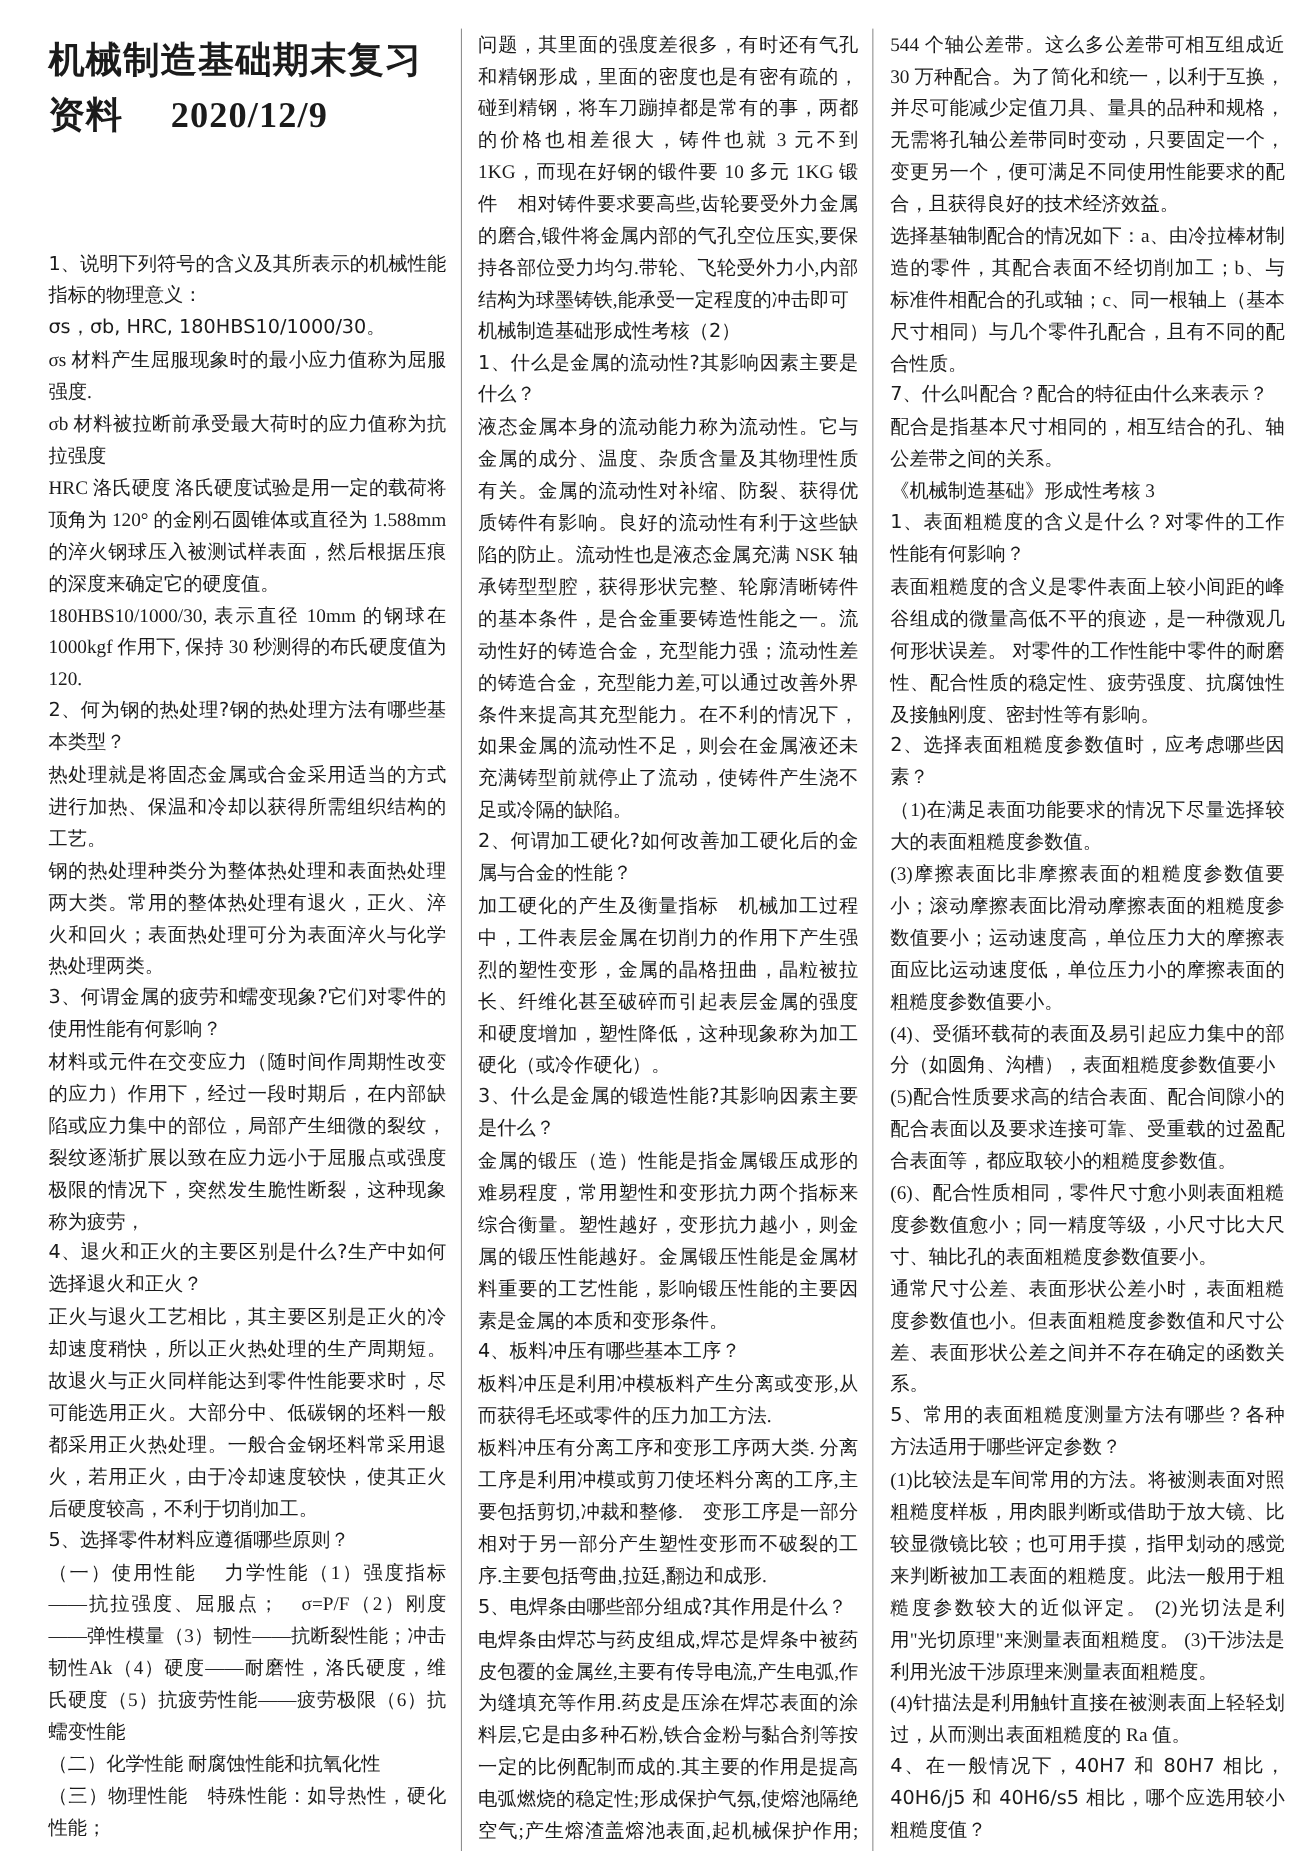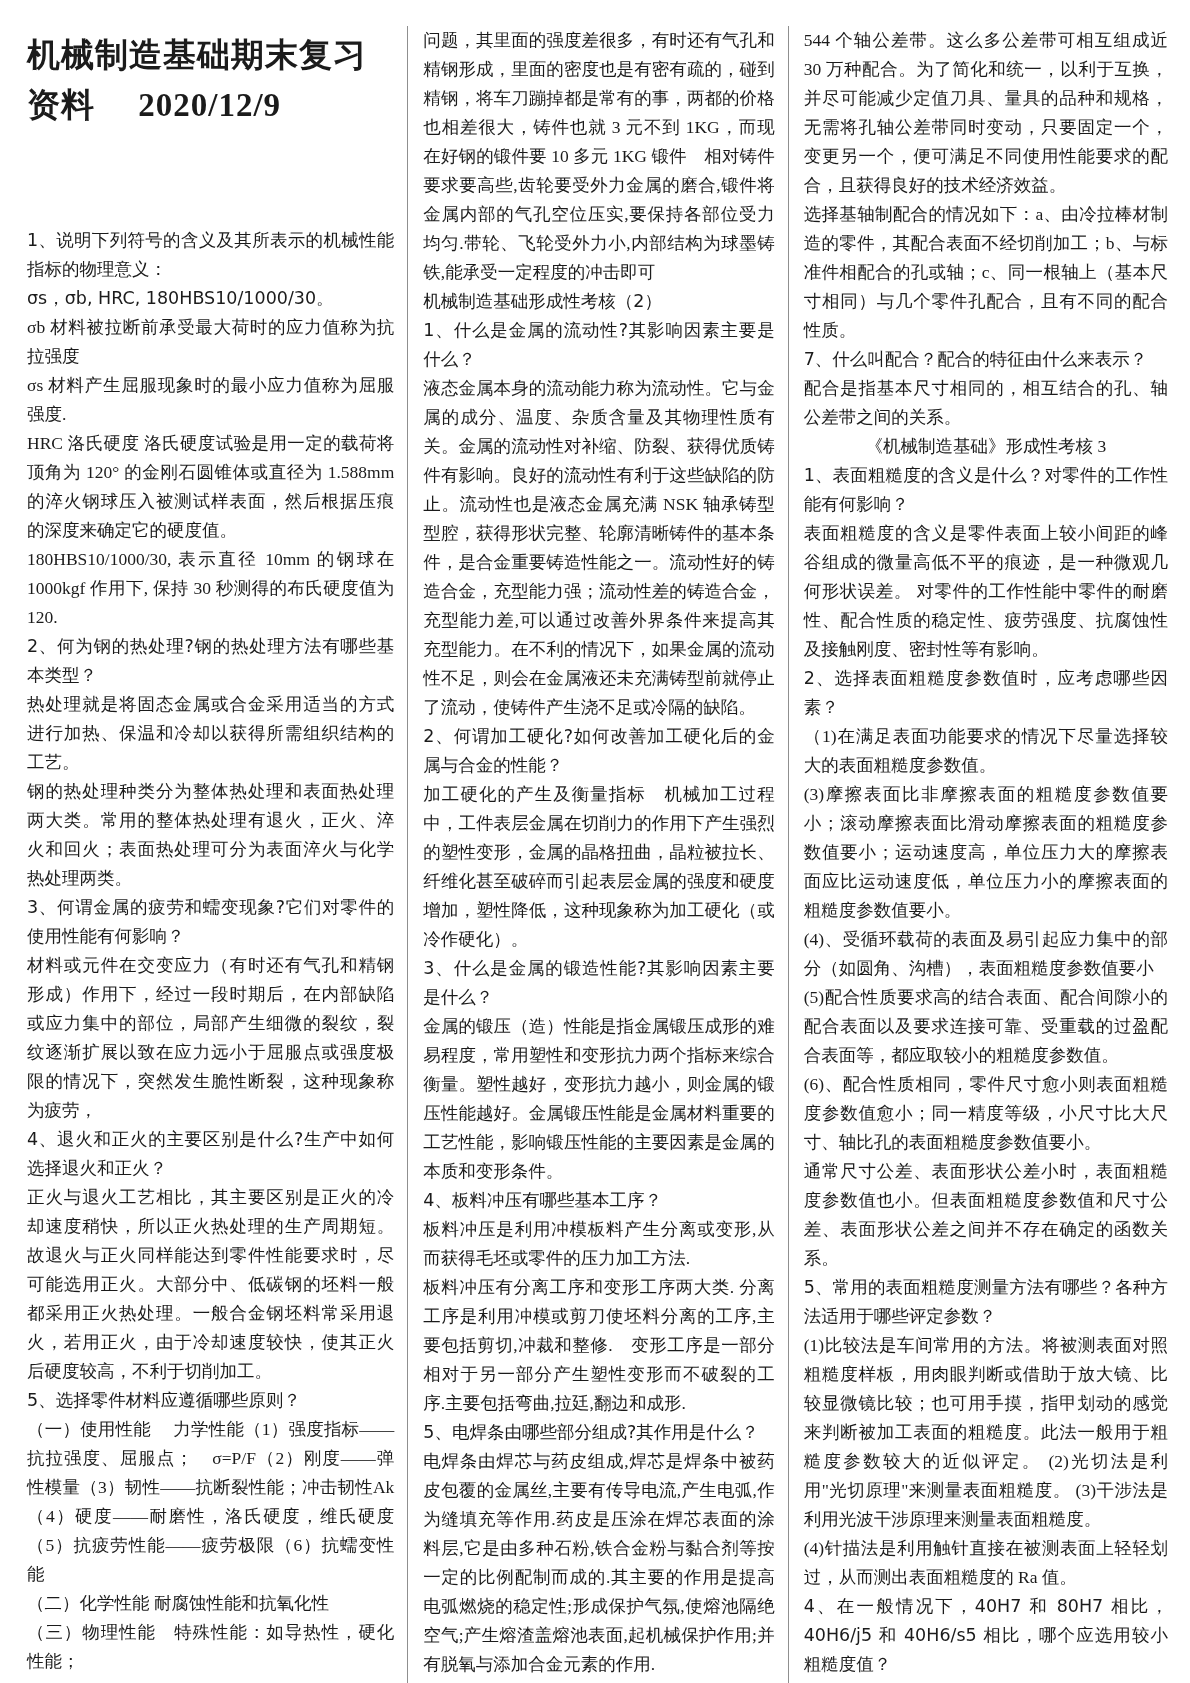--- a/index.html
+++ b/index.html
@@ -8,21 +8,21 @@
     background: #ffffff;
     width: 1190px;
     height: 1683px;
     overflow: hidden;
     color: #1b1b1b;
   }
   .page {
     box-sizing: border-box;
     width: 1190px;
     height: 1683px;
-    padding: 26px 22px 0 27px;
+    padding: 26px 22px 0 44px;
   }
   .columns {
     display: flex;
     align-items: stretch;
     min-height: 1528px;
   }
   .col {
     width: 33.3333%;
     box-sizing: border-box;
     padding: 0 13px 0 15px;
@@ -52,42 +52,42 @@
     font-family: "Liberation Serif", "DejaVu Serif", serif;
     font-size: 17.5px;
     line-height: 29px;
     text-align: justify;
     margin: 0;
   }
   .b-pr {
     font-family: "Liberation Serif", "DejaVu Serif", serif;
     font-size: 17.5px;
     line-height: 29px;
-    text-align: center;
+    text-align: left;
     margin: 0;
   }
 </style>
 </head>
 <body>
 
 <div class="page">
   <div class="columns">
     <div class="col">
         <div class="b-title">机械制造基础期末复习资料　 2020/12/9</div>
         <div class="b-h">1、说明下列符号的含义及其所表示的机械性能指标的物理意义：</div>
         <div class="b-h">σs，σb, HRC, 180HBS10/1000/30。</div>
+        <div class="b-p">σs 材料产生屈服现象时的最小应力值称为屈服强度.</div>
         <div class="b-p">σb 材料被拉断前承受最大荷时的应力值称为抗拉强度</div>
-        <div class="b-p">σs 材料产生屈服现象时的最小应力值称为屈服强度.</div>
         <div class="b-p">HRC 洛氏硬度 洛氏硬度试验是用一定的载荷将顶角为 120° 的金刚石圆锥体或直径为 1.588mm 的淬火钢球压入被测试样表面，然后根据压痕的深度来确定它的硬度值。</div>
         <div class="b-p">180HBS10/1000/30, 表示直径 10mm 的钢球在 1000kgf 作用下, 保持 30 秒测得的布氏硬度值为 120.</div>
         <div class="b-h">2、何为钢的热处理?钢的热处理方法有哪些基本类型？</div>
         <div class="b-p">热处理就是将固态金属或合金采用适当的方式进行加热、保温和冷却以获得所需组织结构的工艺。</div>
         <div class="b-p">钢的热处理种类分为整体热处理和表面热处理两大类。常用的整体热处理有退火，正火、淬火和回火；表面热处理可分为表面淬火与化学热处理两类。</div>
         <div class="b-h">3、何谓金属的疲劳和蠕变现象?它们对零件的使用性能有何影响？</div>
-        <div class="b-p">材料或元件在交变应力（有时还有气孔和精钢形成）作用下，经过一段时期后，在内部缺陷或应力集中的部位，局部产生细微的裂纹，裂纹逐渐扩展以致在应力远小于屈服点或强度极限的情况下，突然发生脆性断裂，这种现象称为疲劳，</div>
+        <div class="b-p">材料或元件在交变应力（随时间作周期性改变的应力）作用下，经过一段时期后，在内部缺陷或应力集中的部位，局部产生细微的裂纹，裂纹逐渐扩展以致在应力远小于屈服点或强度极限的情况下，突然发生脆性断裂，这种现象称为疲劳，</div>
         <div class="b-h">4、退火和正火的主要区别是什么?生产中如何选择退火和正火？</div>
         <div class="b-p">正火与退火工艺相比，其主要区别是正火的冷却速度稍快，所以正火热处理的生产周期短。故退火与正火同样能达到零件性能要求时，尽可能选用正火。大部分中、低碳钢的坯料一般都采用正火热处理。一般合金钢坯料常采用退火，若用正火，由于冷却速度较快，使其正火后硬度较高，不利于切削加工。</div>
         <div class="b-h">5、选择零件材料应遵循哪些原则？</div>
         <div class="b-p">（一）使用性能　 力学性能（1）强度指标——抗拉强度、屈服点；　σ=P/F（2）刚度——弹性模量（3）韧性——抗断裂性能；冲击韧性Ak（4）硬度——耐磨性，洛氏硬度，维氏硬度（5）抗疲劳性能——疲劳极限（6）抗蠕变性能</div>
         <div class="b-p">（二）化学性能 耐腐蚀性能和抗氧化性</div>
         <div class="b-p">（三）物理性能　特殊性能：如导热性，硬化性能；</div>
       </div>
     <div class="col">
         <div class="b-p">问题，其里面的强度差很多，有时还有气孔和精钢形成，里面的密度也是有密有疏的，碰到精钢，将车刀蹦掉都是常有的事，两都的价格也相差很大，铸件也就 3 元不到 1KG，而现在好钢的锻件要 10 多元 1KG 锻件　相对铸件要求要高些,齿轮要受外力金属的磨合,锻件将金属内部的气孔空位压实,要保持各部位受力均匀.带轮、飞轮受外力小,内部结构为球墨铸铁,能承受一定程度的冲击即可</div>
         <div class="b-h">机械制造基础形成性考核（2）</div>

